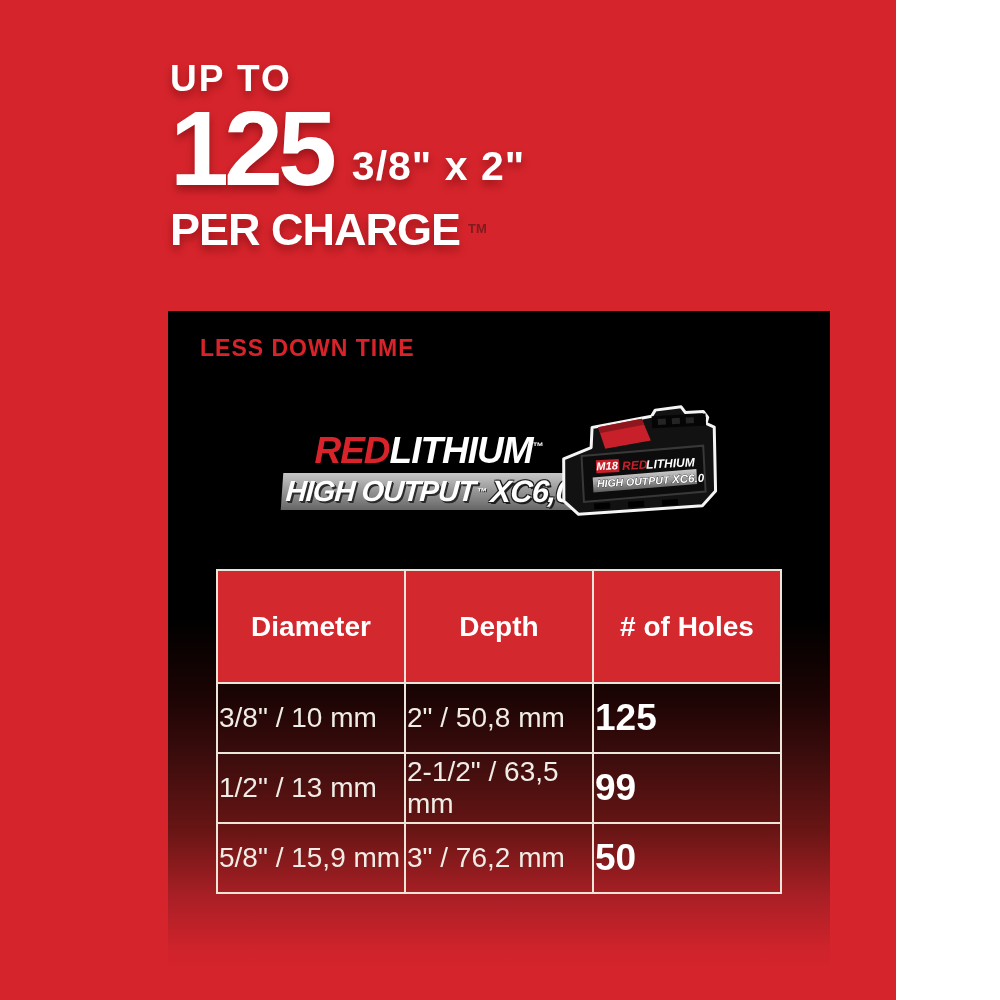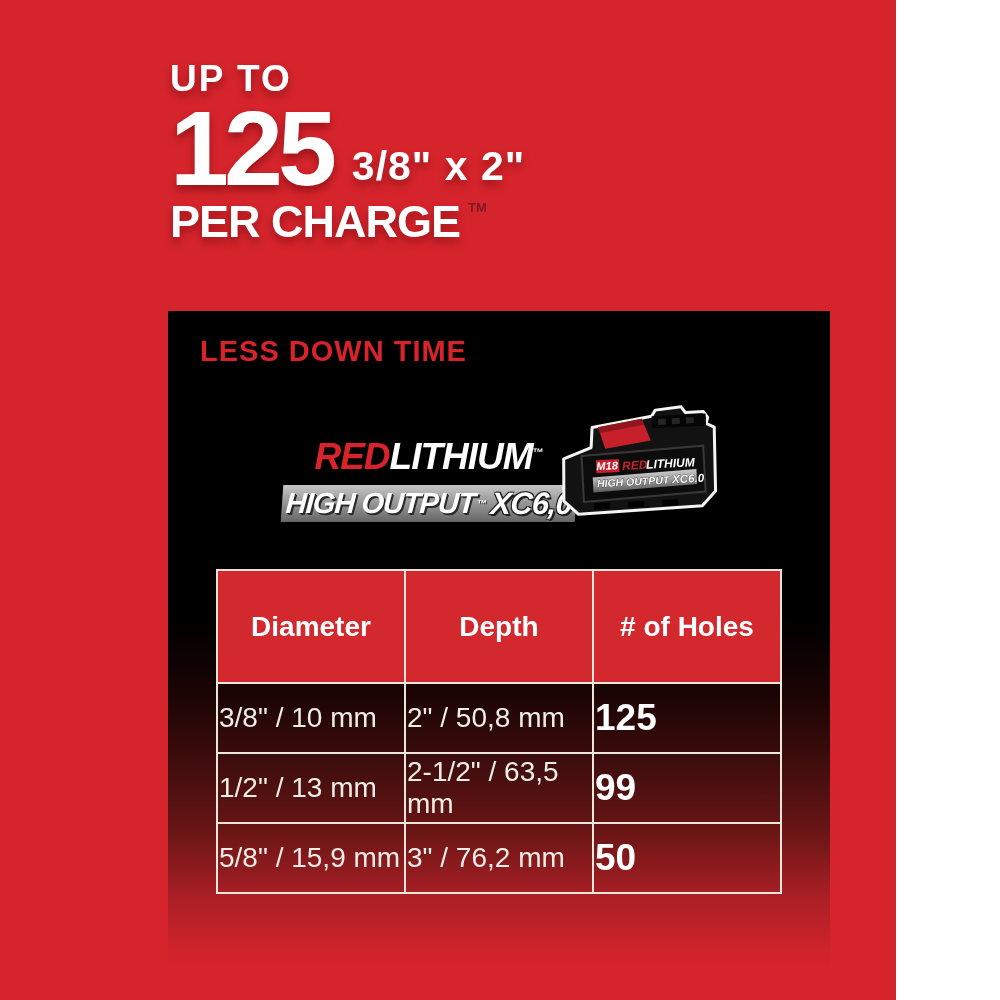--- a/index.html
+++ b/index.html
@@ -9,35 +9,35 @@
     font-family:"Liberation Sans","DejaVu Sans",sans-serif;
   }
   
   .headline{position:absolute;left:170px;top:60px;color:#fff;font-weight:bold;
     text-shadow:0 5px 9px rgba(80,0,4,.45);}
   .up-to{font-size:37px;letter-spacing:2px;line-height:38px;}
   .num-row{display:flex;align-items:flex-end;}
   .big-num{font-size:106px;line-height:88px;letter-spacing:-5px;margin-top:6px;}
   .size-note{font-size:41px;letter-spacing:1px;margin-left:20px;padding-bottom:2px;}
   .holes{font-size:95px;line-height:84px;letter-spacing:-4px;margin-top:2px;}
-  .pc-row{display:flex;align-items:flex-start;margin-top:8px;}
+  .pc-row{display:flex;align-items:center;margin-top:16px;}
   .per-charge{font-size:45px;line-height:44px;letter-spacing:-1px;}
   .tm-dark{font-size:13px;letter-spacing:0;color:#7e1b1f;margin-left:8px;padding-bottom:3px;text-shadow:none;}
   
   .panel{
     position:absolute;left:168px;top:311px;width:662px;height:664px;
     background:linear-gradient(180deg,#000 0%,#000 46%,#1c0404 58%,#3f0d0d 68%,
       #671514 78%,#a81f25 88%,#cf232b 96%,#d6242c 100%);
   }
-  .tagline{position:absolute;left:32px;top:24px;font-size:29px;font-weight:bold;
+  .tagline{position:absolute;left:32px;top:24px;font-size:23px;font-weight:bold;
     letter-spacing:1px;color:#d8232b;}
   
   .logo-block{position:absolute;left:114px;top:116px;width:294px;text-align:center;}
   .redlithium{font-style:italic;font-weight:bold;font-size:37px;letter-spacing:-1px;
-    line-height:51px;white-space:nowrap;}
+    line-height:39px;white-space:nowrap;}
   .redlithium .red{color:#d8232b;}
   .redlithium .white{color:#fff;}
   .redlithium .logo-tm{font-size:11px;color:#fff;vertical-align:super;letter-spacing:0;}
   .ho-banner{
     margin-top:3px;height:37px;display:flex;align-items:center;justify-content:center;
     background:linear-gradient(180deg,#c6c6c6 0%,#9a9a9a 45%,#666 100%);
     transform:skewX(-4deg);white-space:nowrap;
   }
   .ho-banner .ho-text{font-style:italic;font-weight:bold;font-size:29px;color:#fff;
     letter-spacing:-1px;text-shadow:2px 2px 0 #2b2b2b,1px 1px 0 #2b2b2b;}

